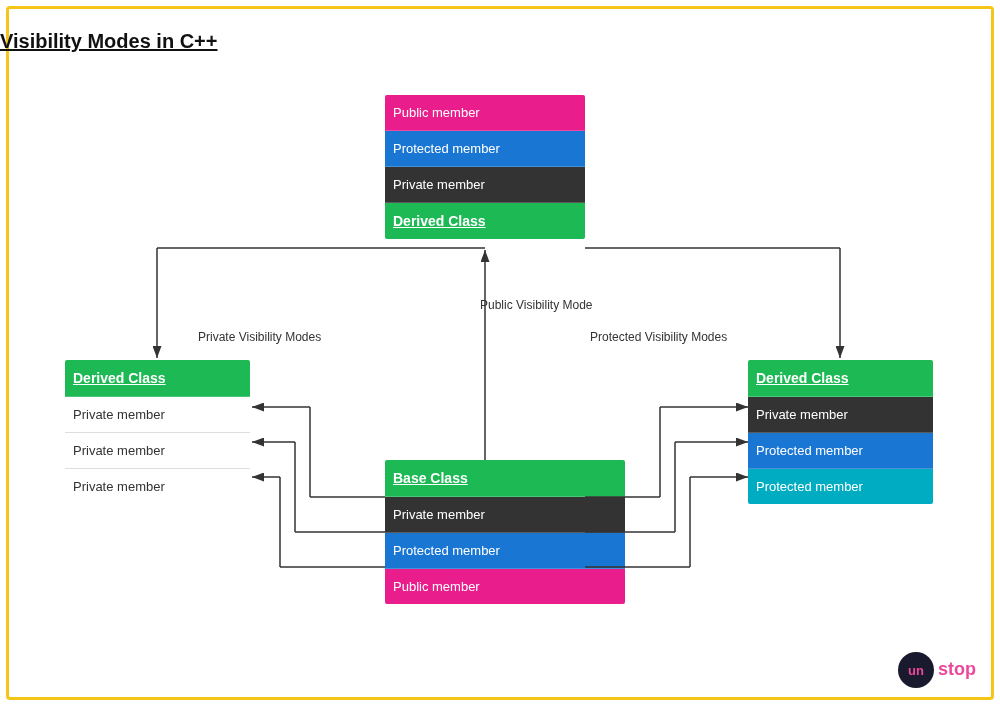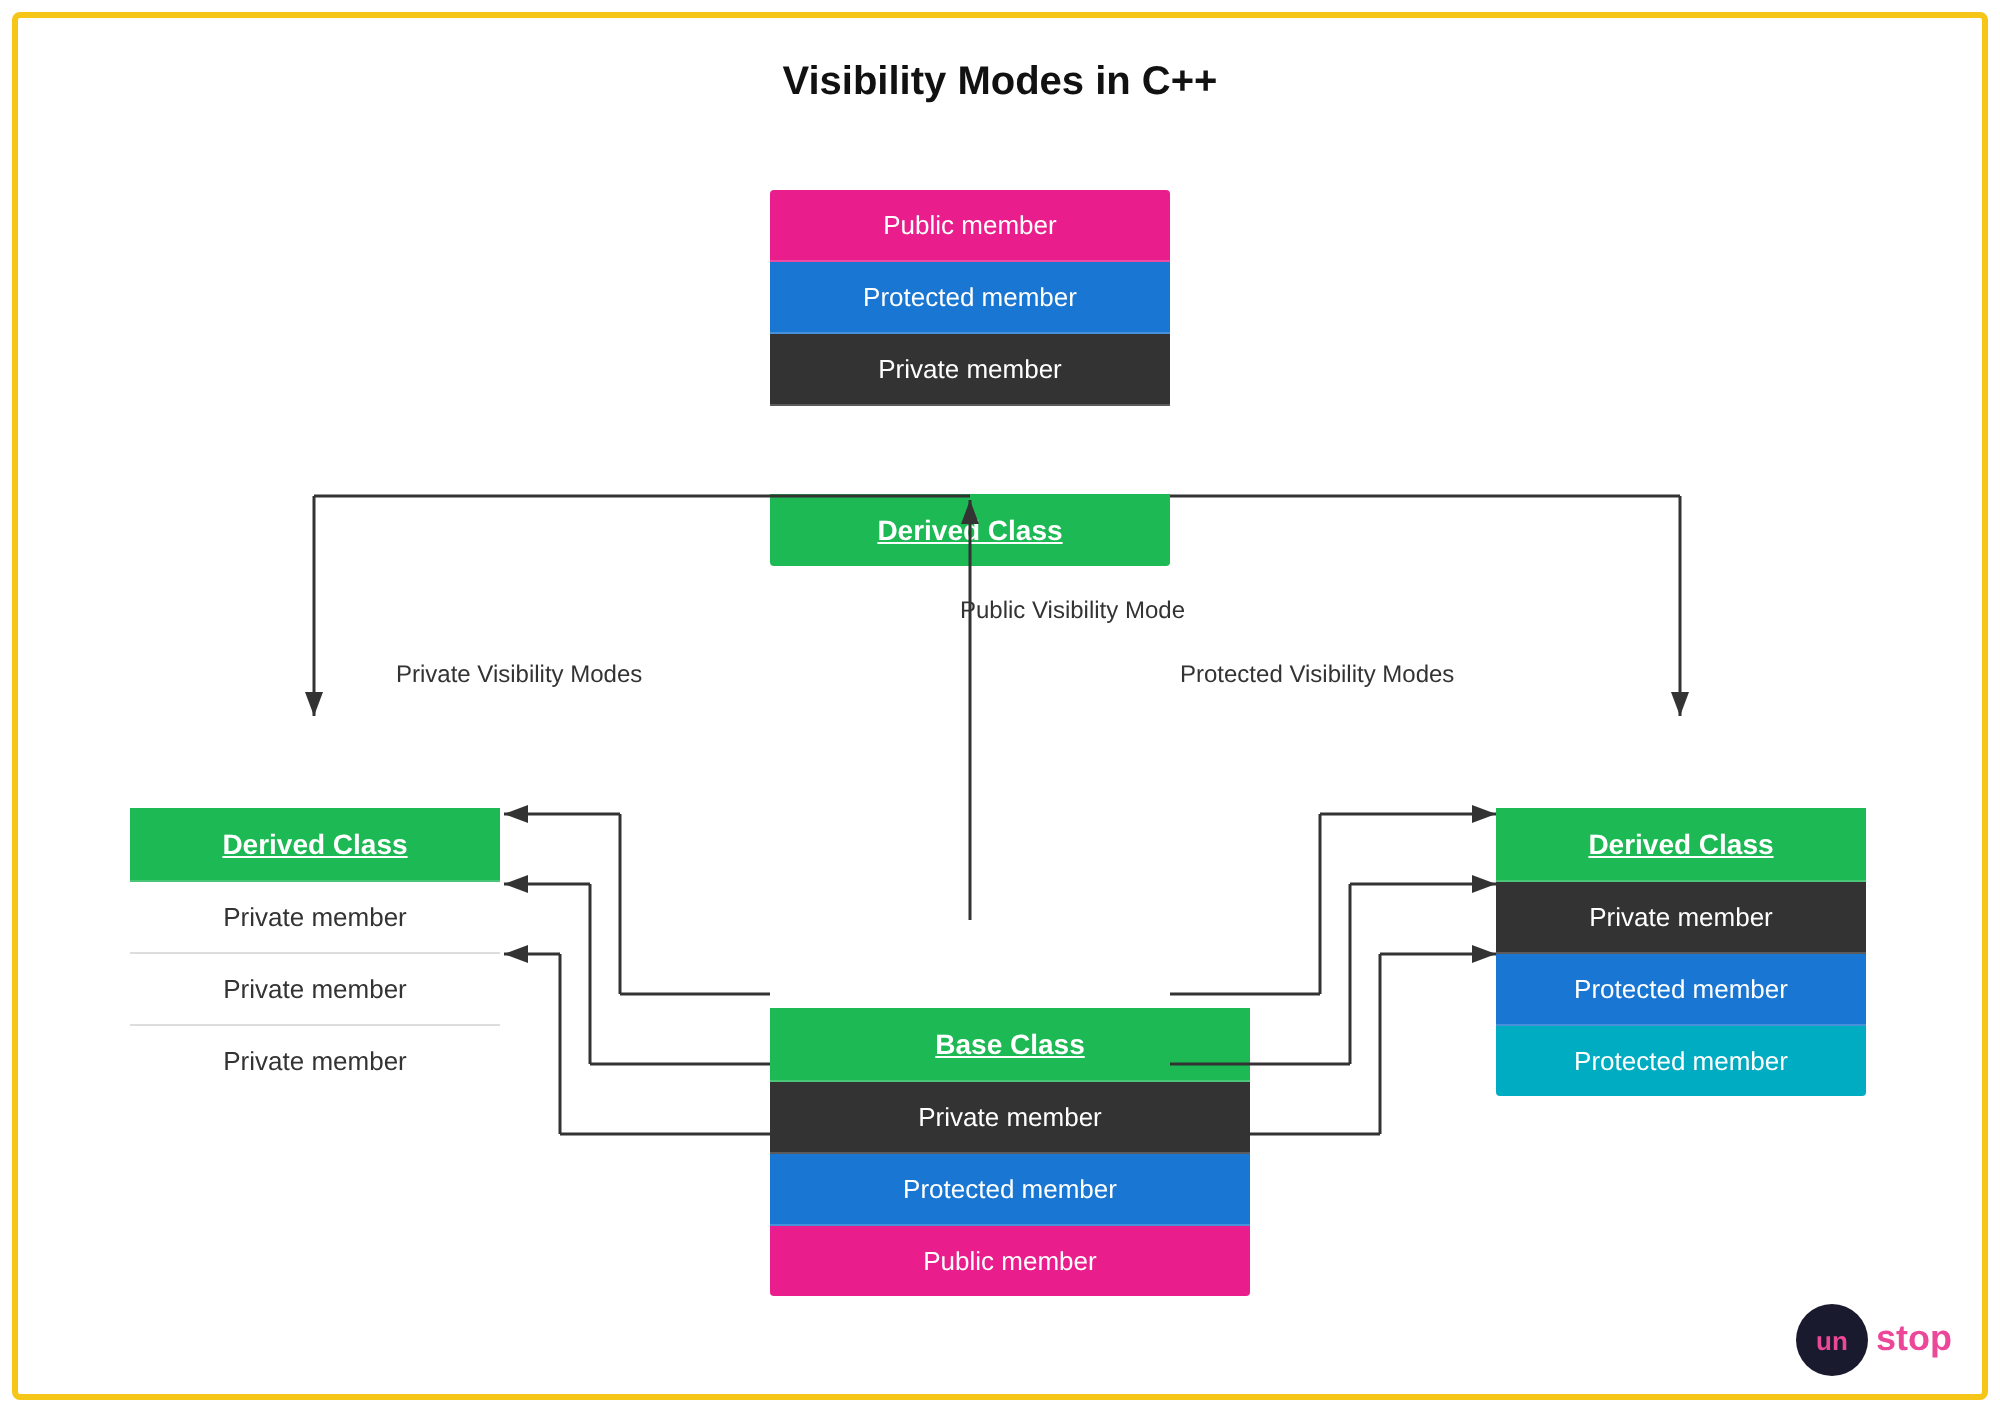--- a/index.html
+++ b/index.html
@@ -14,44 +14,45 @@
     .outer-border {
       position: absolute;
       top: 6px; left: 6px; right: 6px; bottom: 6px;
       border: 3px solid #f5c518;
       border-radius: 4px;
     }
     .title {
       position: absolute;
       top: 30px;
       left: 0; right: 0;
-      text-align: center;
+      text-align: left;
       font-size: 20px;
       font-weight: bold;
       color: #111;
+      text-decoration: underline;
     }
     
     .class-box {
       position: absolute;
       border-radius: 2px;
       overflow: hidden;
     }
     .row {
       width: 100%;
-      text-align: center;
+      text-align: left;
       font-size: 13px;
       font-weight: 500;
-      padding: 10px 20px;
+      padding: 10px 8px;
       border-bottom: 1px solid rgba(255,255,255,0.2);
     }
     .row:last-child { border-bottom: none; }
     .row-pink { background: #e91e8c; color: #fff; }
     .row-blue { background: #1976d2; color: #fff; }
     .row-dark { background: #333; color: #fff; }
-    .row-green-header { background: #1db954; color: #fff; font-weight: bold; text-decoration: underline; font-size: 14px; margin-top: 44px; }
+    .row-green-header { background: #1db954; color: #fff; font-weight: bold; text-decoration: underline; font-size: 14px; }
     .row-teal { background: #00acc1; color: #fff; }
     .row-white { background: #fff; color: #333; font-weight: 500; border-bottom: 1px solid #ddd; }
 
     
     .mode-label {
       position: absolute;
       font-size: 12px;
       color: #333;
       white-space: nowrap;
     }

